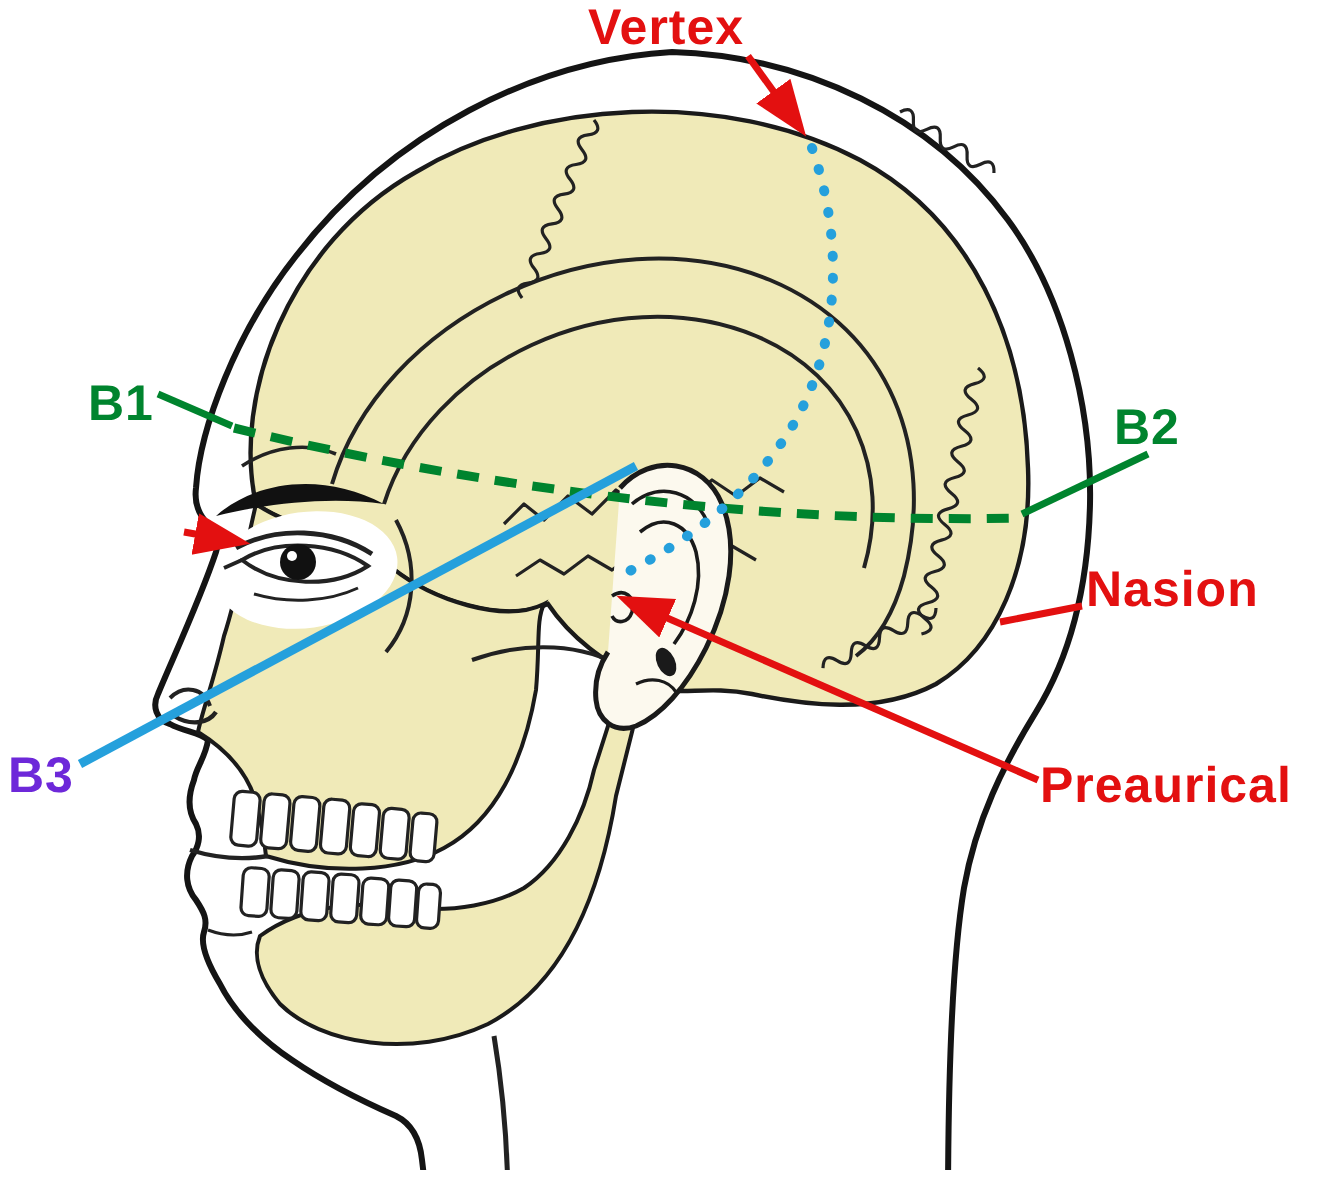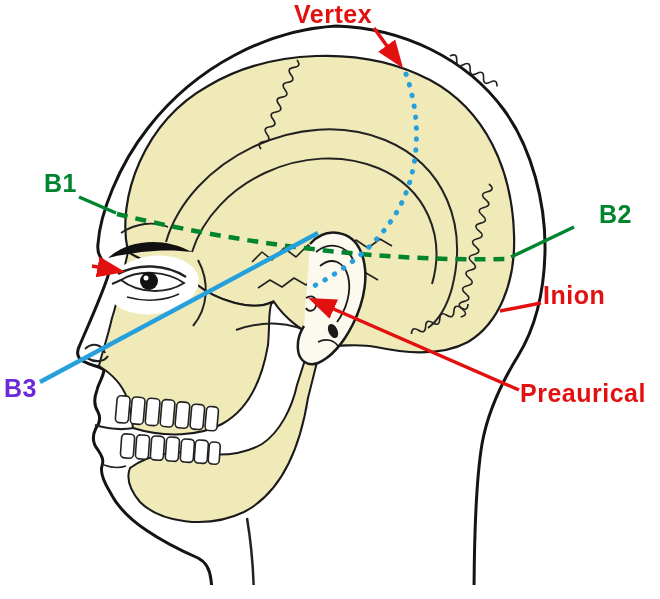--- a/index.html
+++ b/index.html
@@ -17,22 +17,22 @@
     font-size:25px;
     line-height:1;
     letter-spacing:.5px;
     white-space:nowrap;
     user-select:none;
   }
   .lbl.red{color:#e31010;}
   .lbl.green{color:#00842e;}
   .lbl.blue{color:#6d28d9;}
   .lbl.vertex{left:294px;top:2px;}
-  .lbl.b1{left:44px;top:171px;}
-  .lbl.b2{left:599px;top:202px;}
+  .lbl.b1{left:44px;top:190px;}
+  .lbl.b2{left:557px;top:202px;}
   .lbl.nasion{left:2px;top:250px;}
   .lbl.inion{left:543px;top:283px;}
   .lbl.b3{left:4px;top:376px;}
   .lbl.preaurical{left:520px;top:381px;text-align:right;}
 </style>
 </head>
 <body>
 
 <div class="stage">
 
@@ -176,17 +176,17 @@
       <path stroke="#e31010" stroke-width="3.5" marker-end="url(#arrow-red)" d="M 374 28 L 400 64"></path>
       <path stroke="#e31010" stroke-width="3.5" marker-end="url(#arrow-red)" d="M 92 266 L 120 271"></path>
       <path stroke="#e31010" stroke-width="3.5" d="M 541 303 L 500 311"></path>
       <path stroke="#e31010" stroke-width="3.5" marker-end="url(#arrow-red)" d="M 519 390 L 313 300"></path>
     </g>
   </svg>
 
   <div class="lbl red vertex">Vertex</div>
   <div class="lbl green b1">B1</div>
   <div class="lbl green b2">B2</div>
-  <div class="lbl red inion">Inion</div>
+  <div class="lbl red inion">Nasion</div>
   <div class="lbl blue b3">B3</div>
   <div class="lbl red preaurical">Preaurical</div>
 
 </div>
 
 </body></html>

